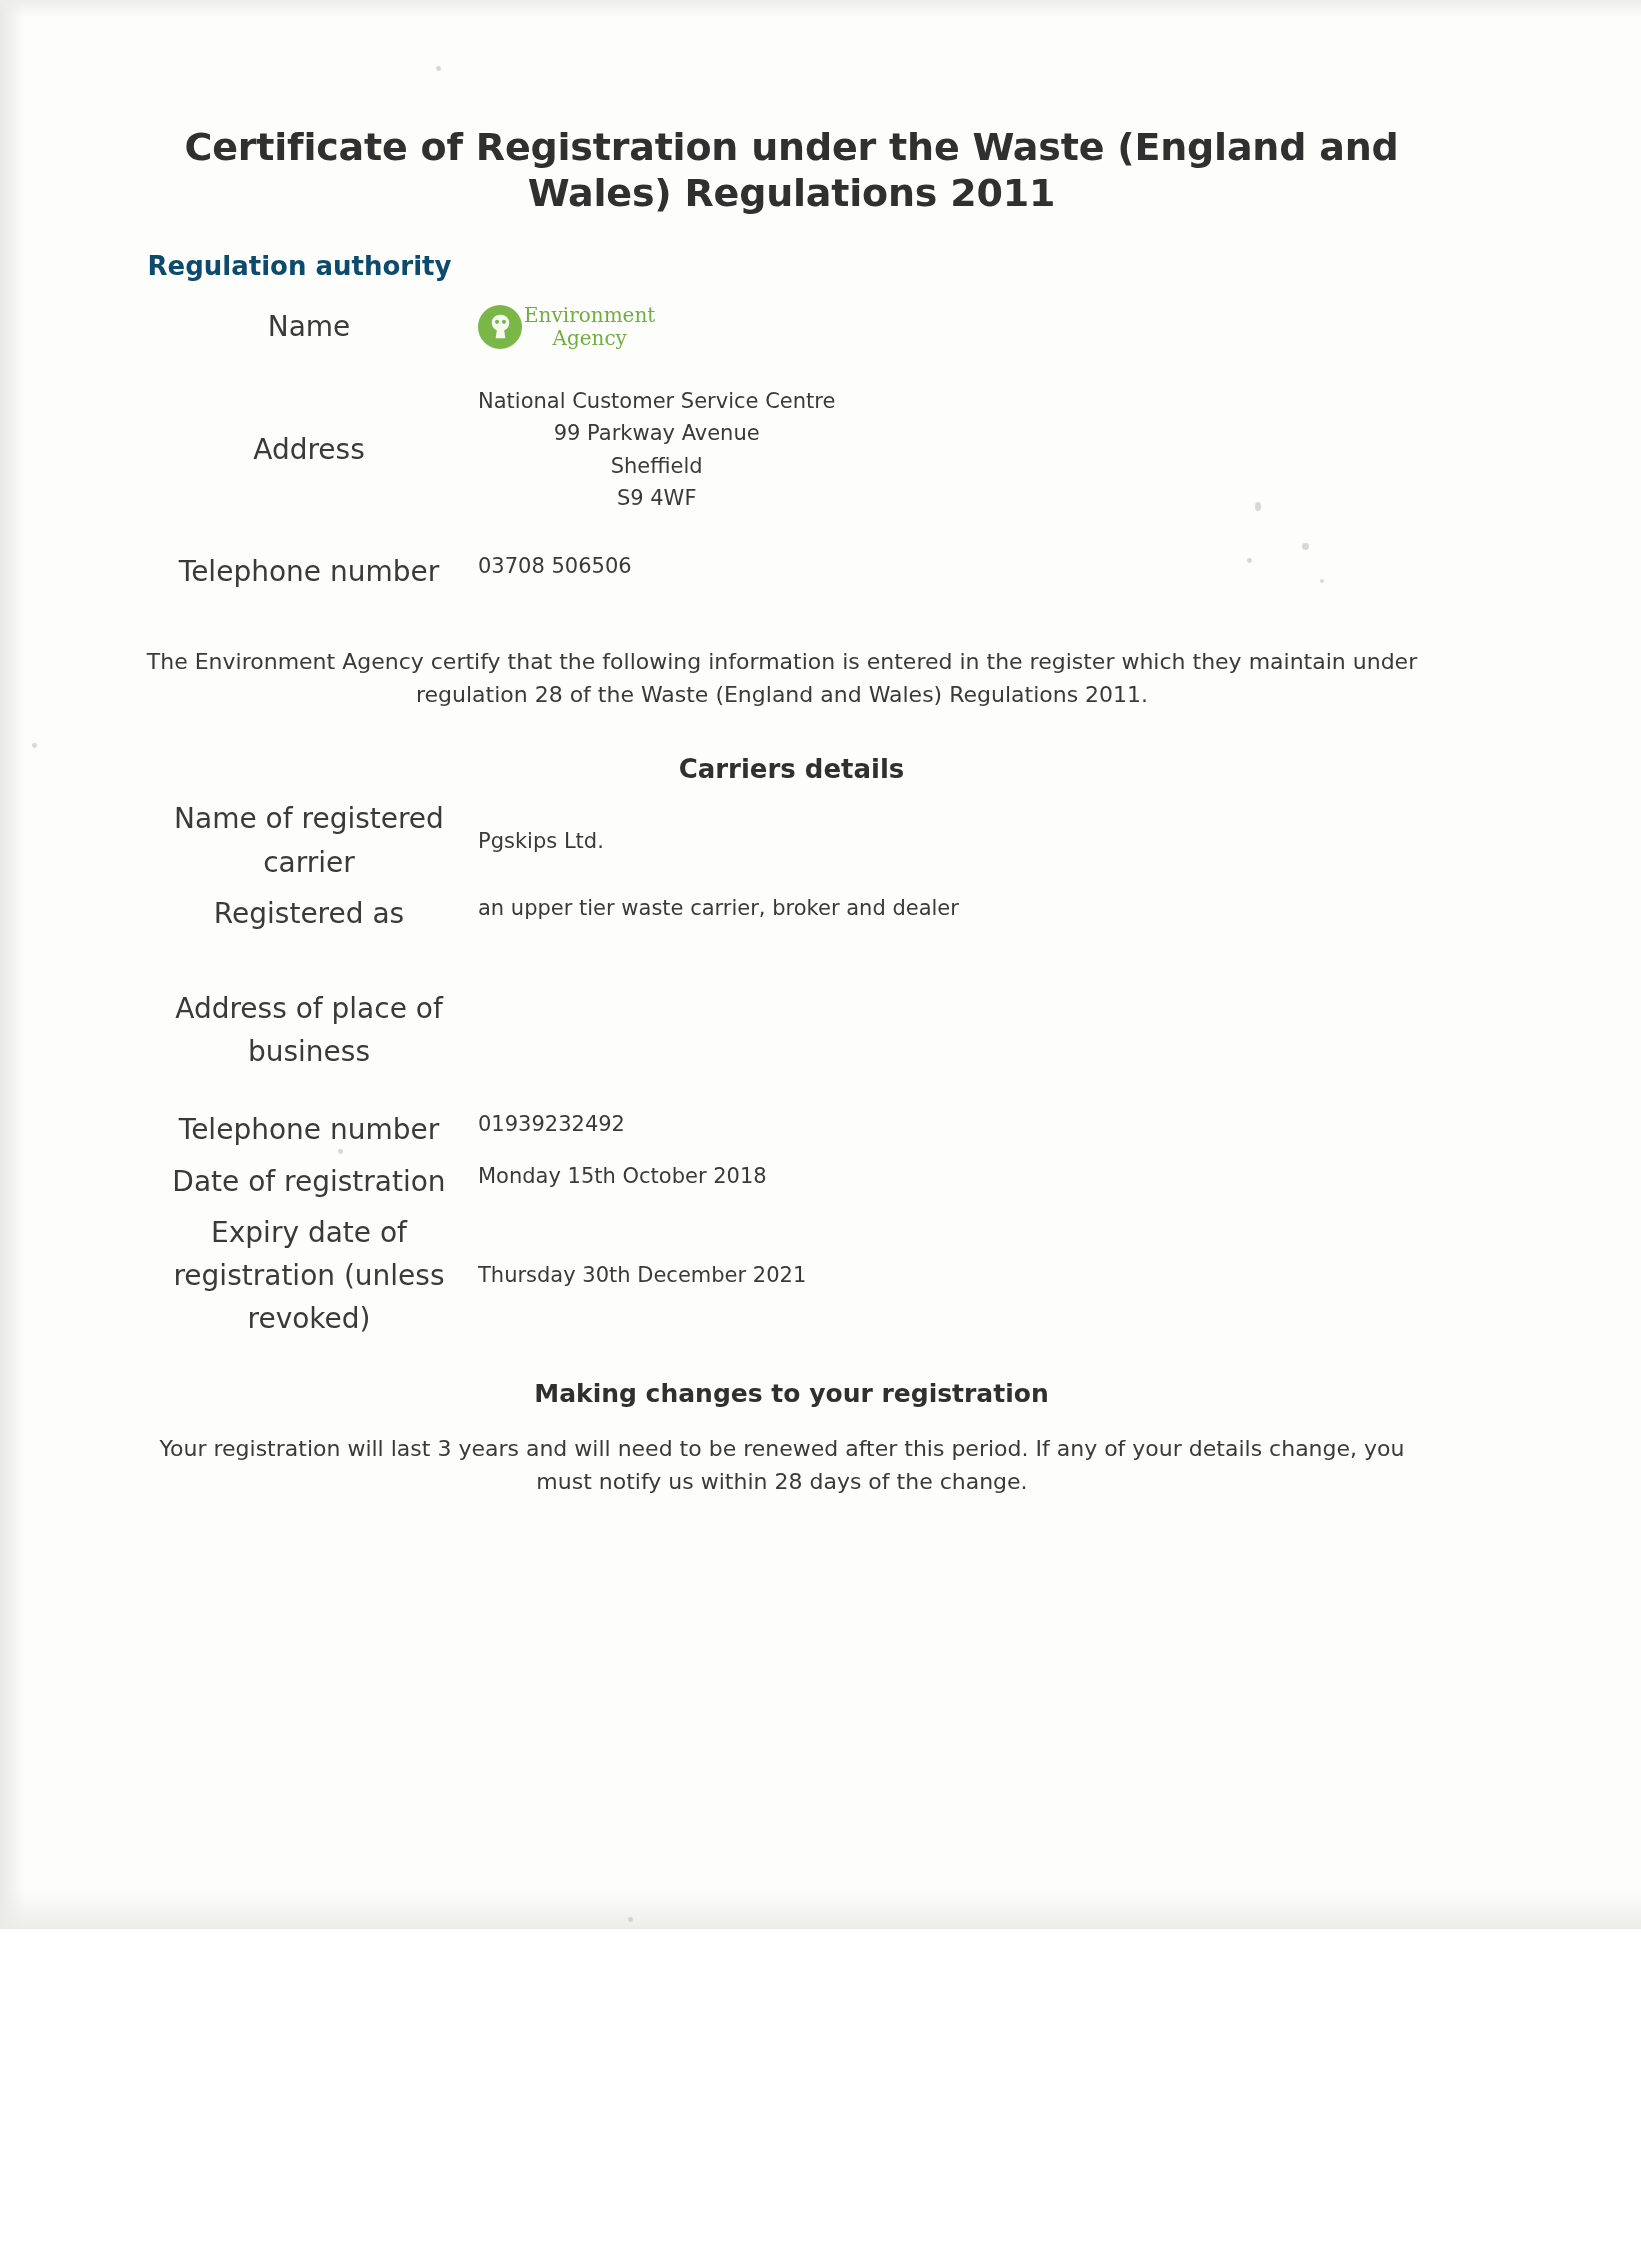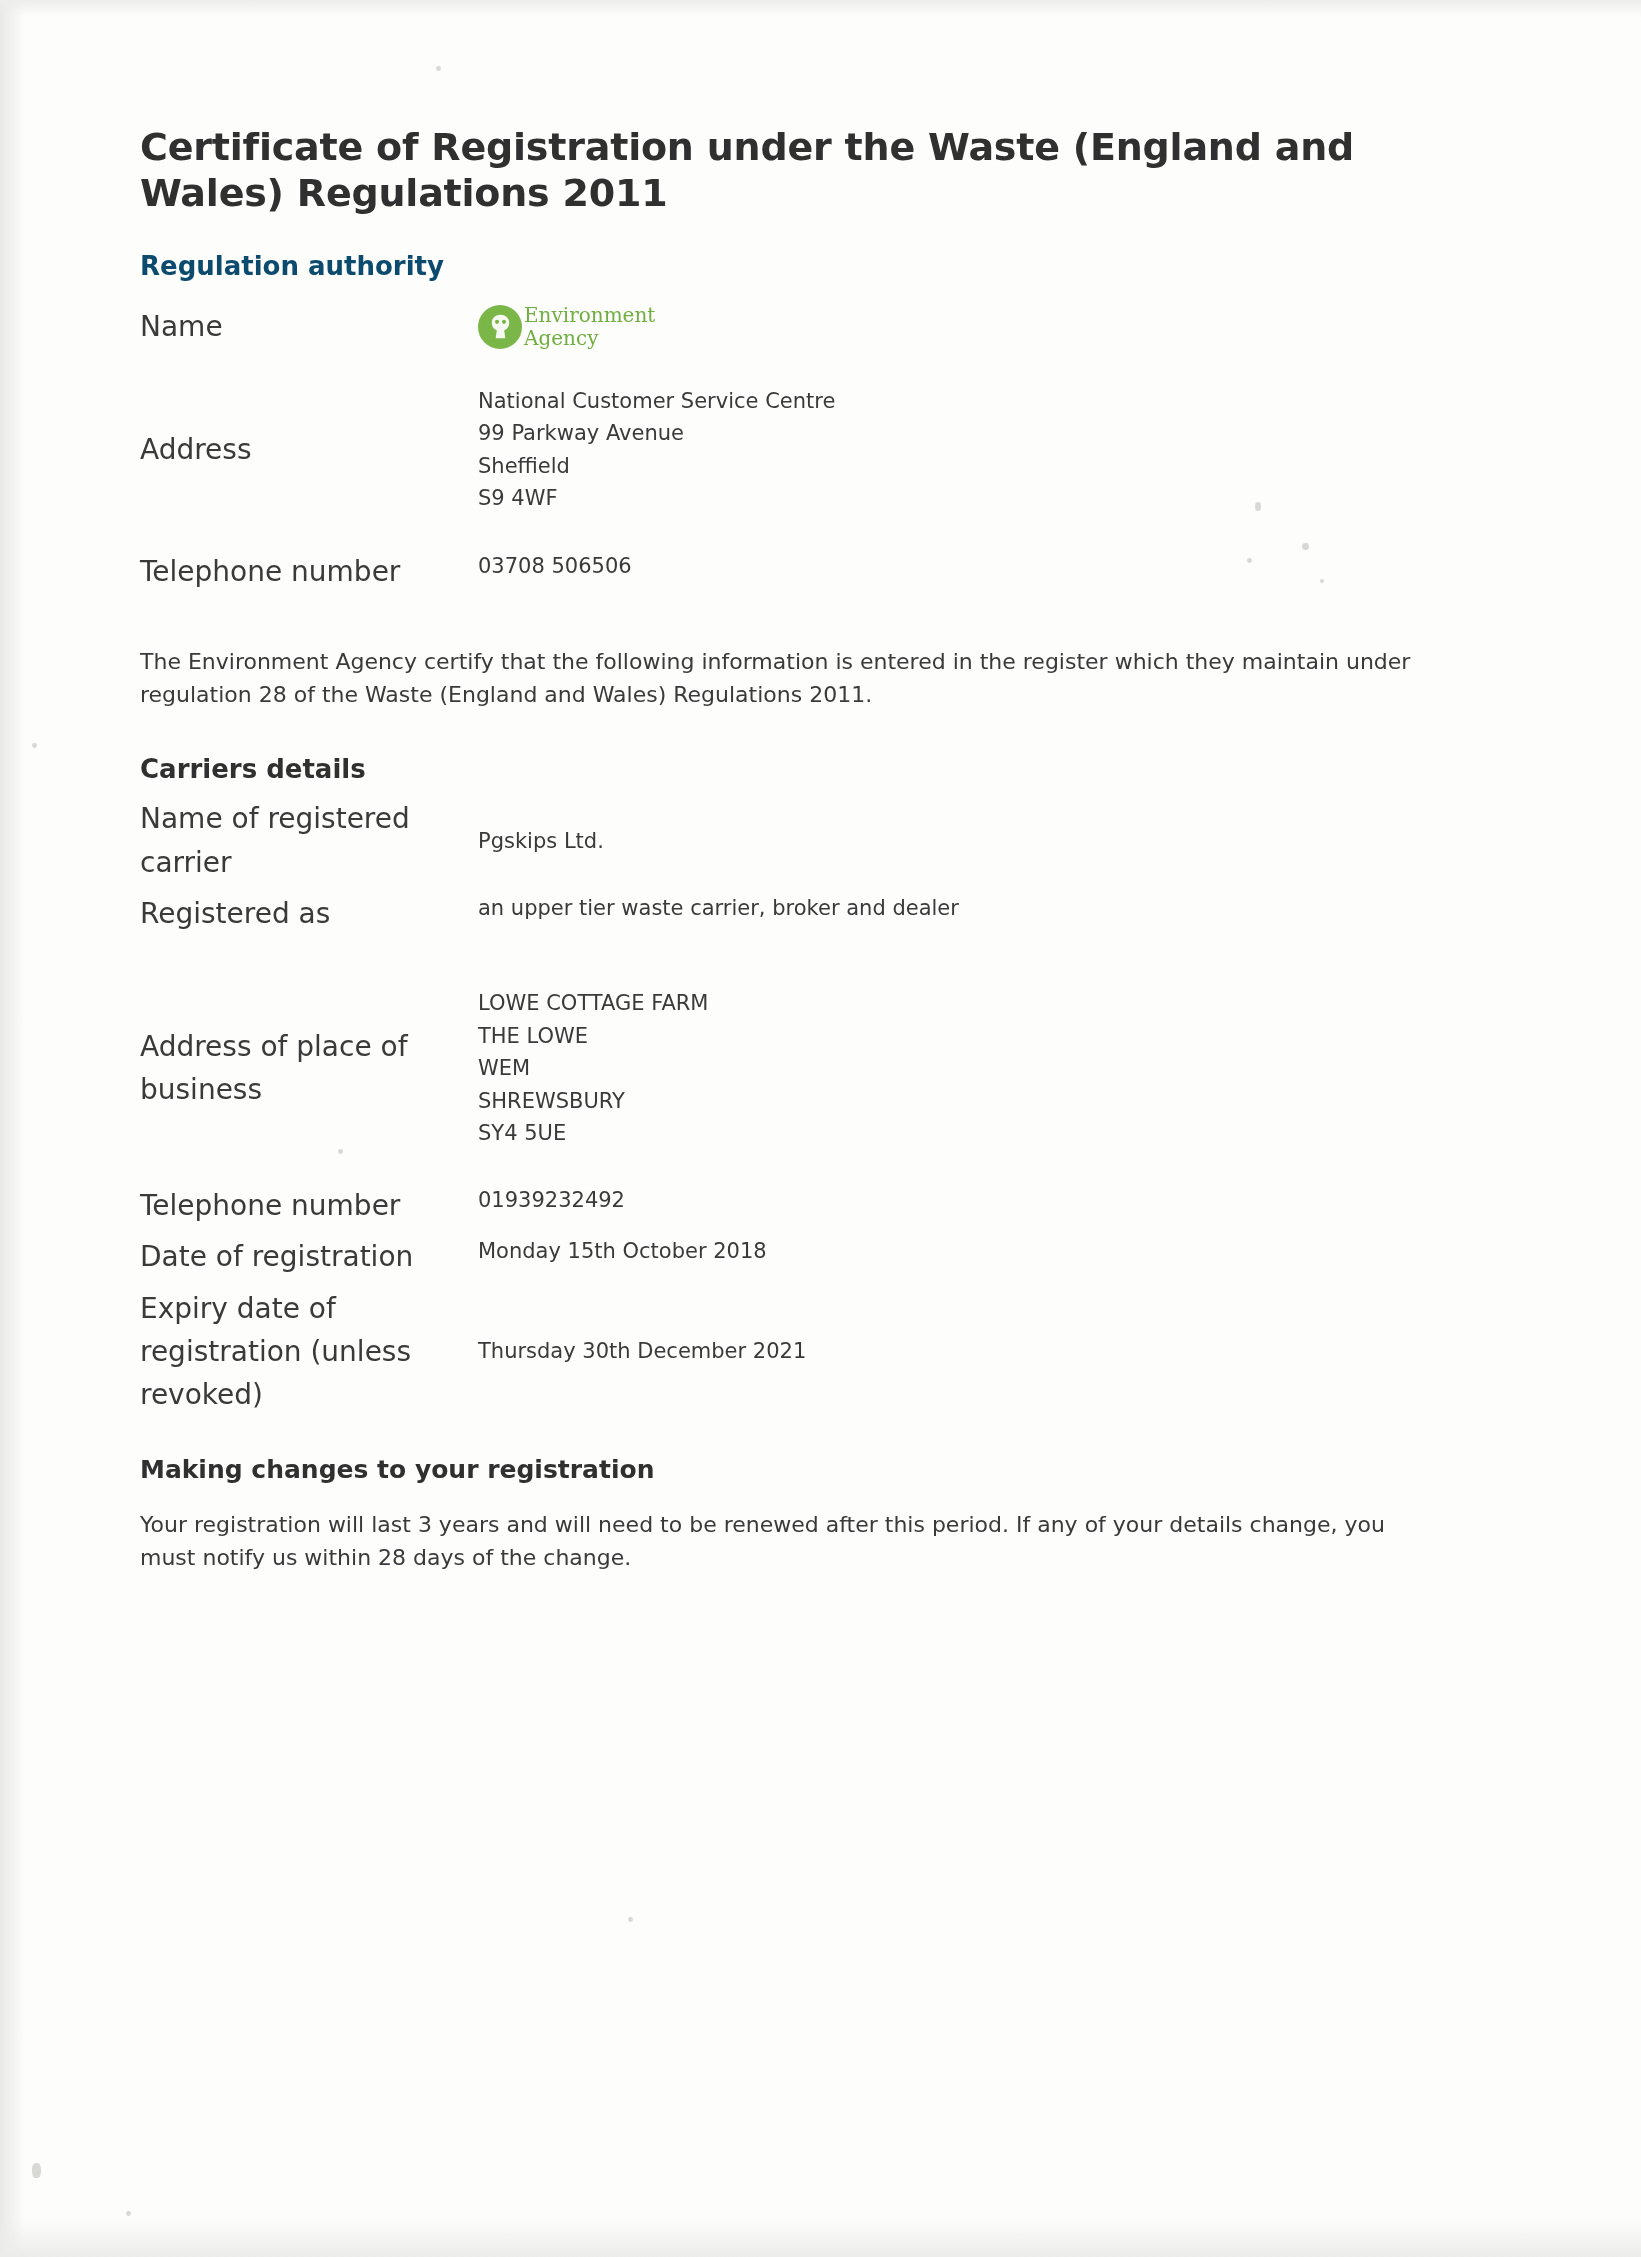--- a/index.html
+++ b/index.html
@@ -7,23 +7,24 @@
     padding: 0;
     background: #ffffff;
   }
   body {
     font-family: "DejaVu Sans", sans-serif;
     color: #2b2b2b;
   }
   .page {
     position: relative;
     width: 1641px;
-    height: 2257px;
+    height: 1929px;
     background: #fdfdfc;
     overflow: hidden;
+    text-align: center;
   }
   
   .scan-edge-left {
     position: absolute;
     top: 0; left: 0;
     width: 25px; height: 100%;
     background: linear-gradient(to right, #e8e8e6, rgba(255,255,255,0));
     pointer-events: none;
   }
   .scan-edge-top {
@@ -217,27 +218,20 @@
     <div class="field-row">
       <div class="field-label">Registered as</div>
       <div class="field-value">an upper tier waste carrier, broker and dealer</div>
     </div>
 
 
     <div class="gap-lg"></div>
 
     <div class="field-row centered">
       <div class="field-label">Address of place of business</div>
-      <div class="field-value">
-        <span class="line">LOWE COTTAGE FARM</span>
-        <span class="line">THE LOWE</span>
-        <span class="line">WEM</span>
-        <span class="line">SHREWSBURY</span>
-        <span class="line">SY4 5UE</span>
-      </div>
     </div>
 
     <div class="gap-md"></div>
 
     <div class="field-row">
       <div class="field-label">Telephone number</div>
       <div class="field-value">01939232492</div>
     </div>
 
     <div class="field-row">

